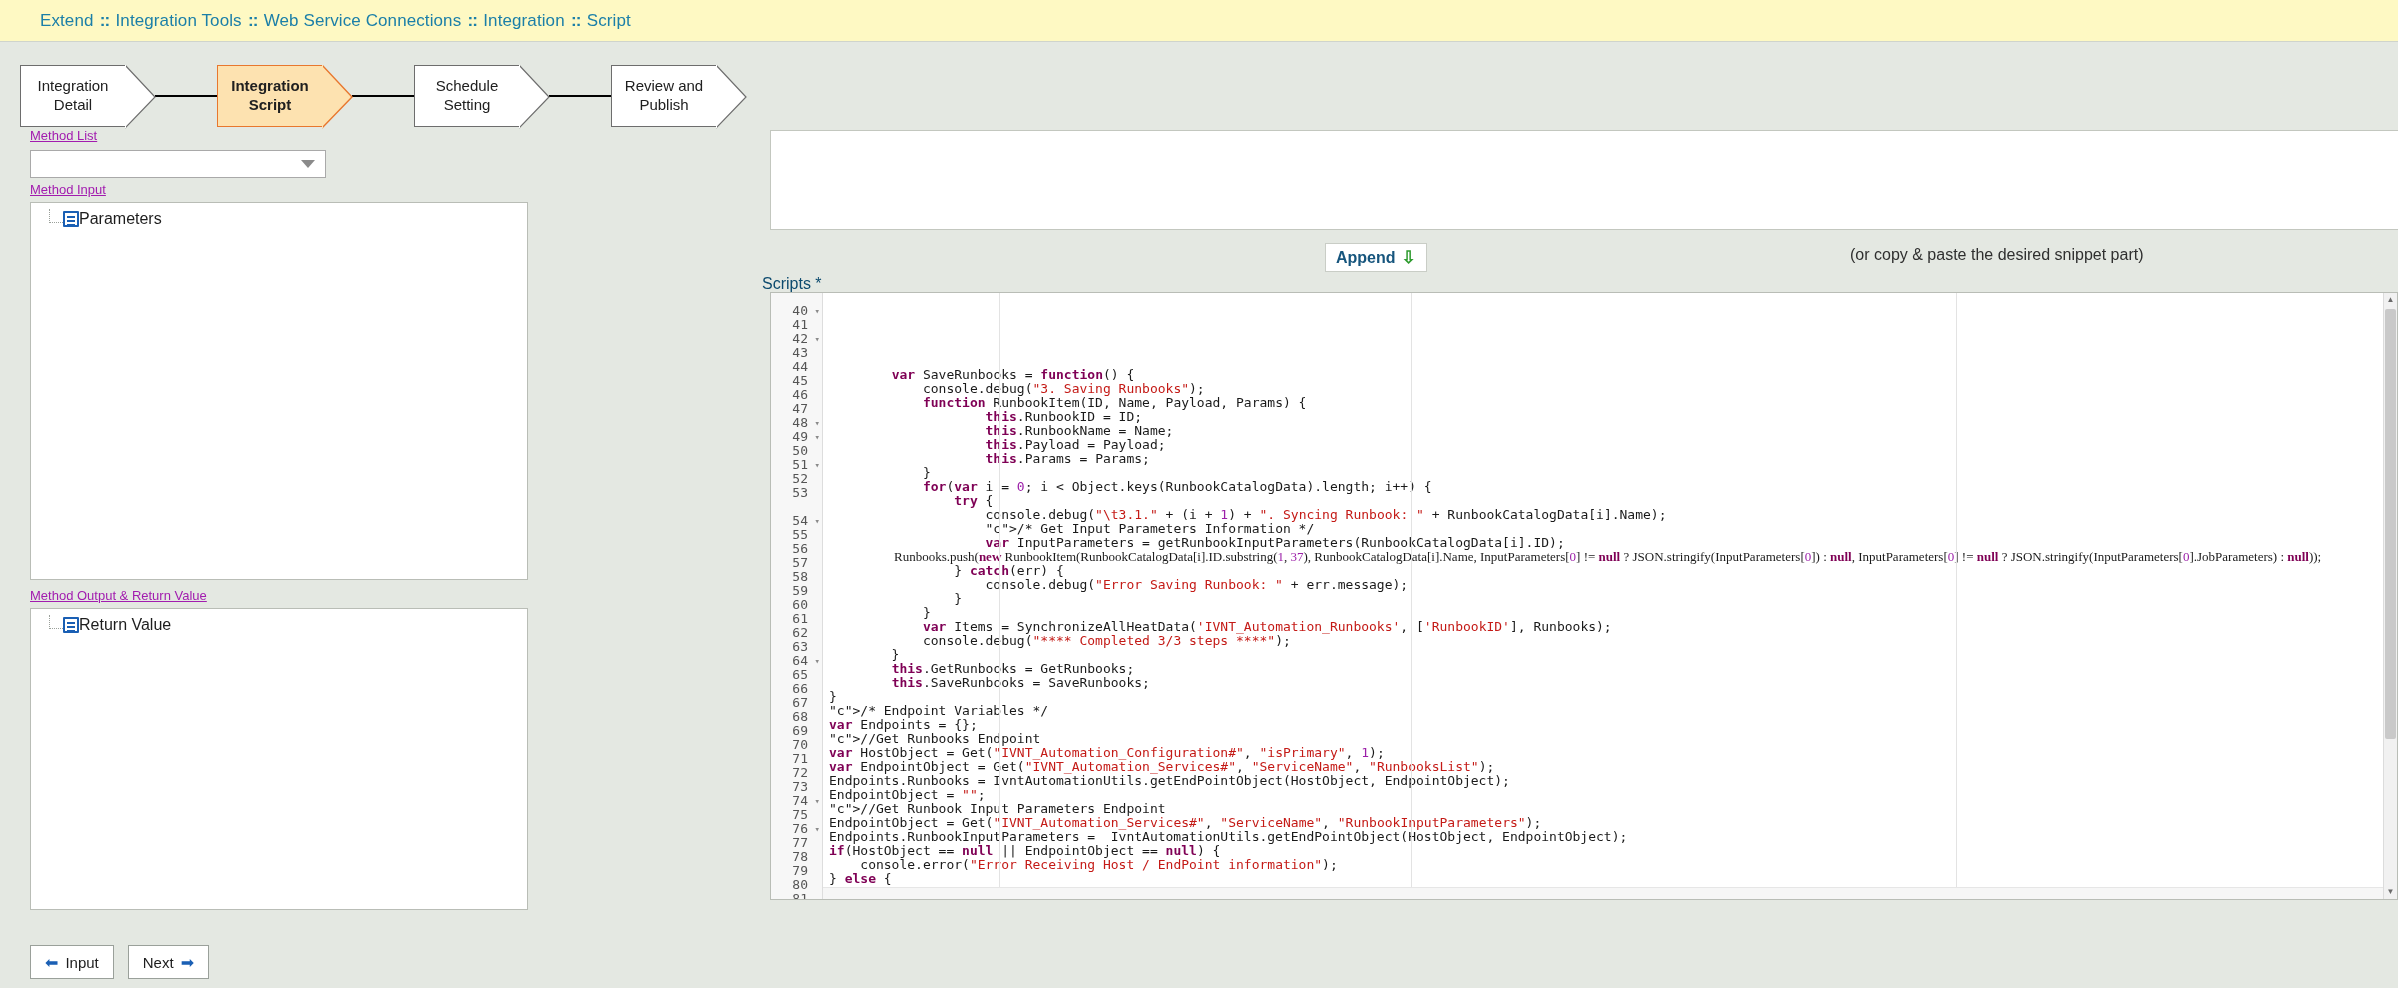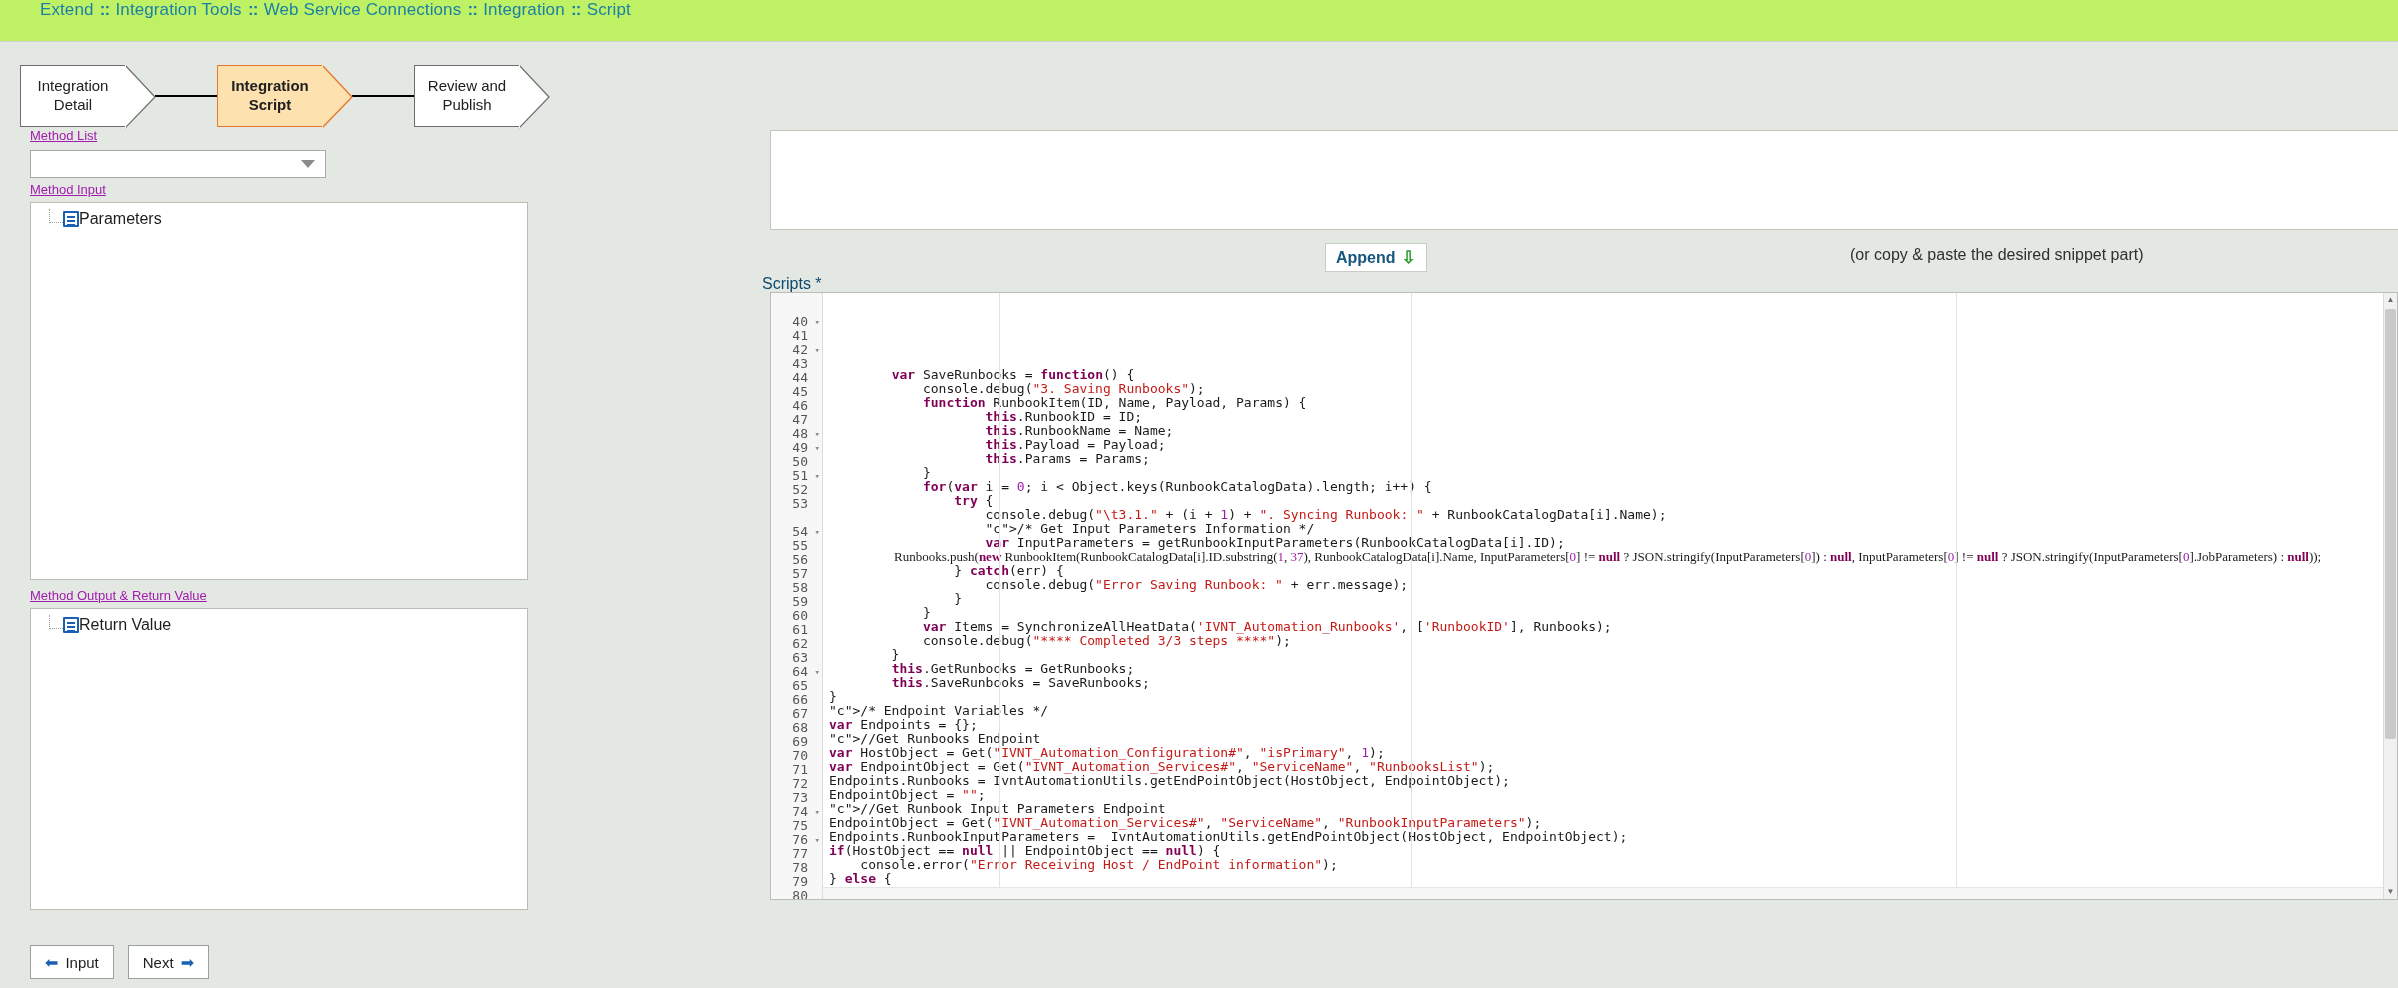--- a/index.html
+++ b/index.html
@@ -8,21 +8,21 @@
     width: 2398px; height: 988px;
     background: #ffffff;
     font-family: "Liberation Sans", sans-serif;
     overflow: hidden;
   }
   #app { position: relative; width: 2398px; height: 988px; background: #e4e8e2; }
 
   
   .breadcrumb {
     position: absolute; left: 0; top: 0; width: 2398px; height: 42px;
-    background: #bef264; display: flex; 
+    background: #fef9c3; display: flex; align-items: center;
     padding-left: 40px; border-bottom: 1px solid #cfd4cc;
   }
   .crumb {
     font-size: 17px; color: #1b7fa8; letter-spacing: .1px;
     text-decoration: none; white-space: nowrap;
   }
   .crumb.last { color: #1b7fa8; }
   .crumb-sep {
     display: inline-block; width: 22px; text-align: center;
     color: #1b7fa8; font-size: 17px; font-weight: 700; letter-spacing: -1px;
@@ -127,21 +127,21 @@
   .editor {
     position: absolute; left: 770px; top: 292px;
     width: 1628px; height: 608px;
     background: #ffffff; border: 1px solid #b9bdb6;
     overflow: hidden; display: flex;
   }
   .gutter {
     width: 52px; flex: none; background: #f7f7f7;
     border-right: 1px solid #dddddd;
     font-family: "DejaVu Sans Mono", monospace; font-size: 13px; color: #555;
-    text-align: right; padding-top: 22px;
+    text-align: right; padding-top: 11px;
   }
   .gutter .ln {
     height: 14px; line-height: 14px; padding-right: 14px; position: relative;
   }
   .gutter .ln.fold::after {
     content: "▾"; position: absolute; right: 2px; top: 0; font-size: 9px; color: #8a8a8a;
   }
   .gutter .ln.blank { visibility: hidden; }
   .code {
     flex: 1; position: relative; padding-top: 5px; padding-left: 6px;
@@ -214,20 +214,33 @@
         <span class="head">
           <svg width="31" height="64" viewBox="0 0 31 64">
             <path d="M0 0 L30 32 L0 63" fill="#fde2b0" stroke="#e8772e" stroke-width="1.4"></path>
             <line x1="0" y1="0" x2="0" y2="63" stroke="#fde2b0" stroke-width="2"></line>
           </svg>
         </span>
       </div>
       <div class="connector"></div>
     </div>
 
+    <div class="step-wrap">
+      <div class="step">
+        <span class="lbl">Schedule</span>
+        <span class="lbl">Setting</span>
+        <span class="head">
+          <svg width="31" height="64" viewBox="0 0 31 64">
+            <path d="M0 0 L30 32 L0 63" fill="#ffffff" stroke="#6d6d6d" stroke-width="1.2"></path>
+            <line x1="0" y1="0" x2="0" y2="63" stroke="#ffffff" stroke-width="2"></line>
+          </svg>
+        </span>
+      </div>
+      <div class="connector"></div>
+    </div>
 
     <div class="step-wrap">
       <div class="step">
         <span class="lbl">Review and</span>
         <span class="lbl">Publish</span>
         <span class="head">
           <svg width="31" height="64" viewBox="0 0 31 64">
             <path d="M0 0 L30 32 L0 63" fill="#ffffff" stroke="#6d6d6d" stroke-width="1.2"></path>
             <line x1="0" y1="0" x2="0" y2="63" stroke="#ffffff" stroke-width="2"></line>
           </svg>

